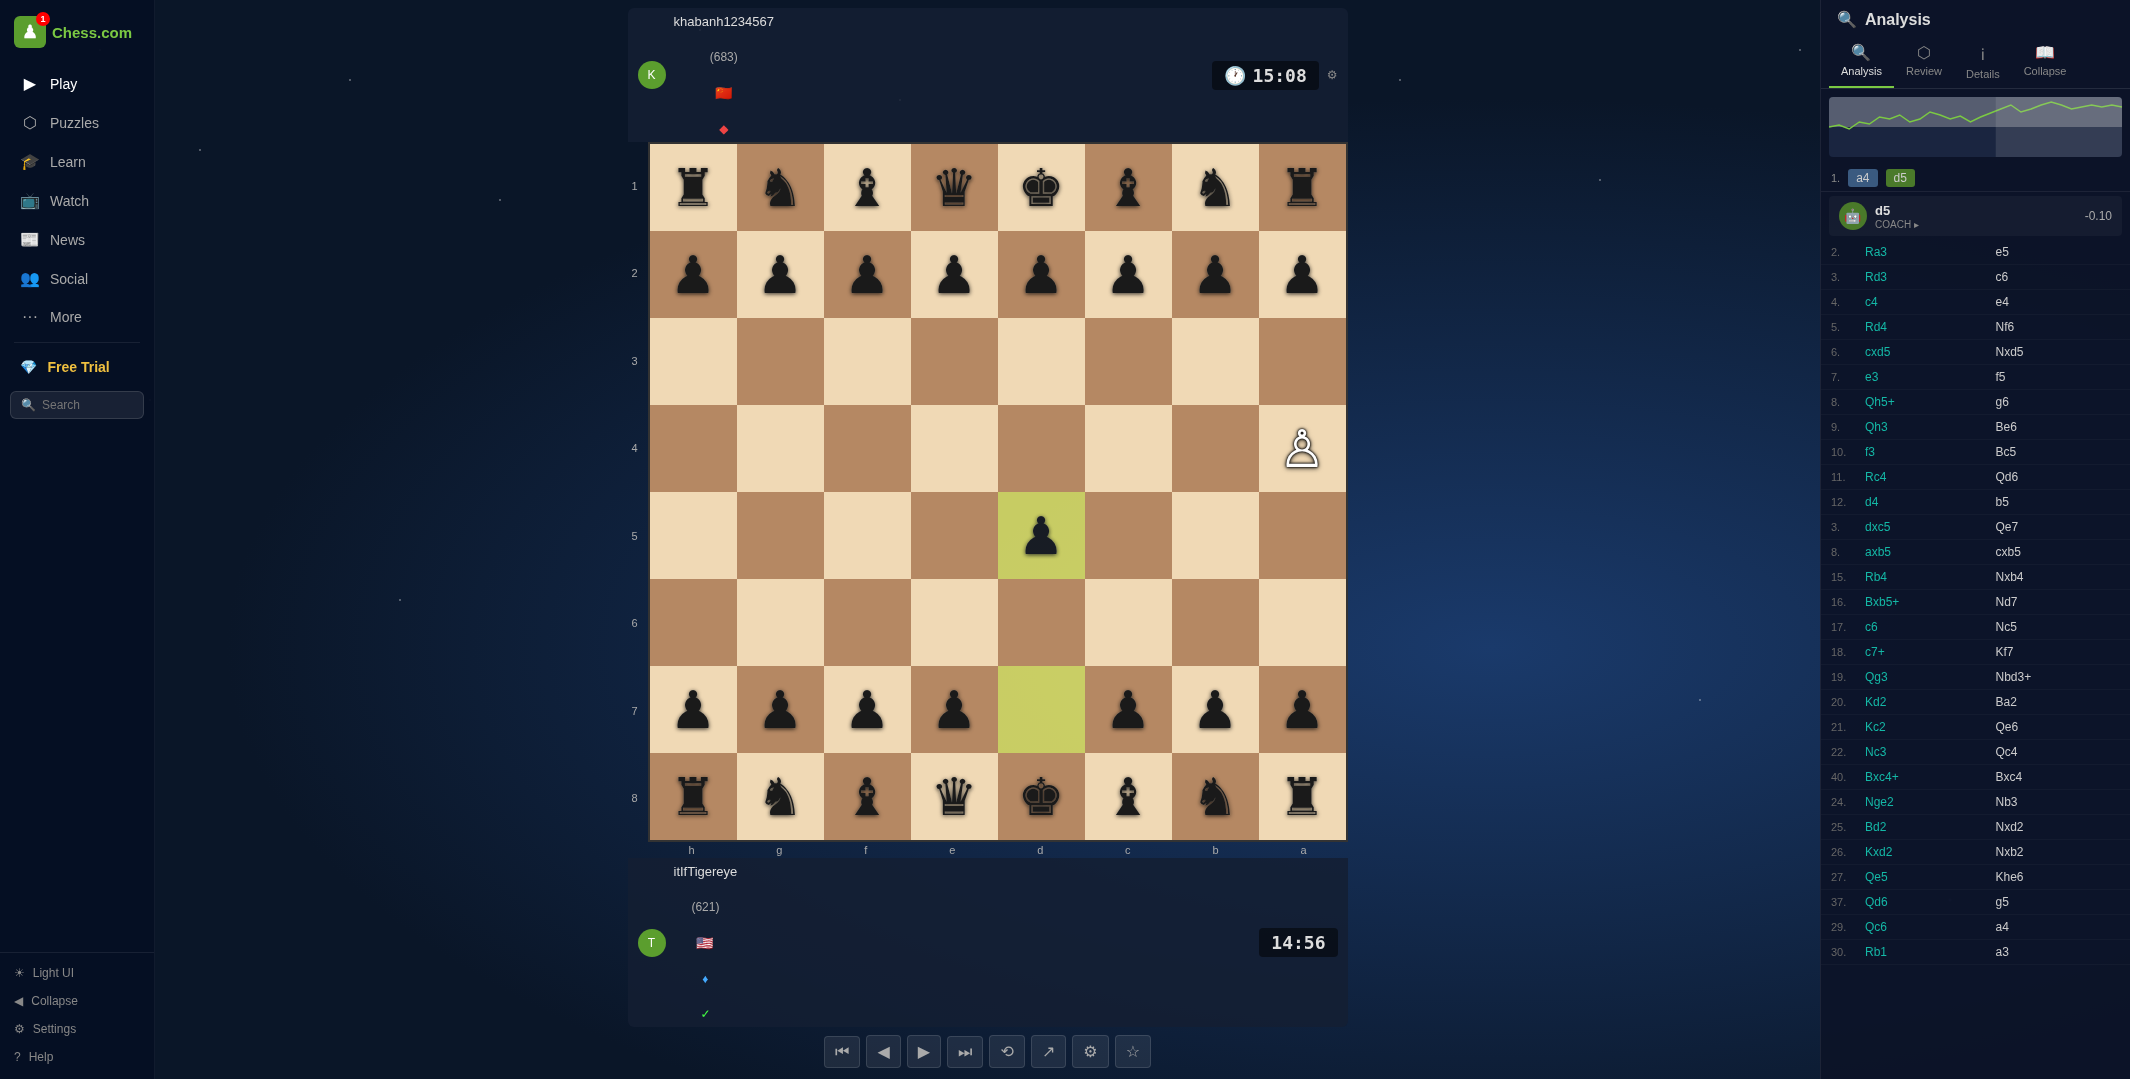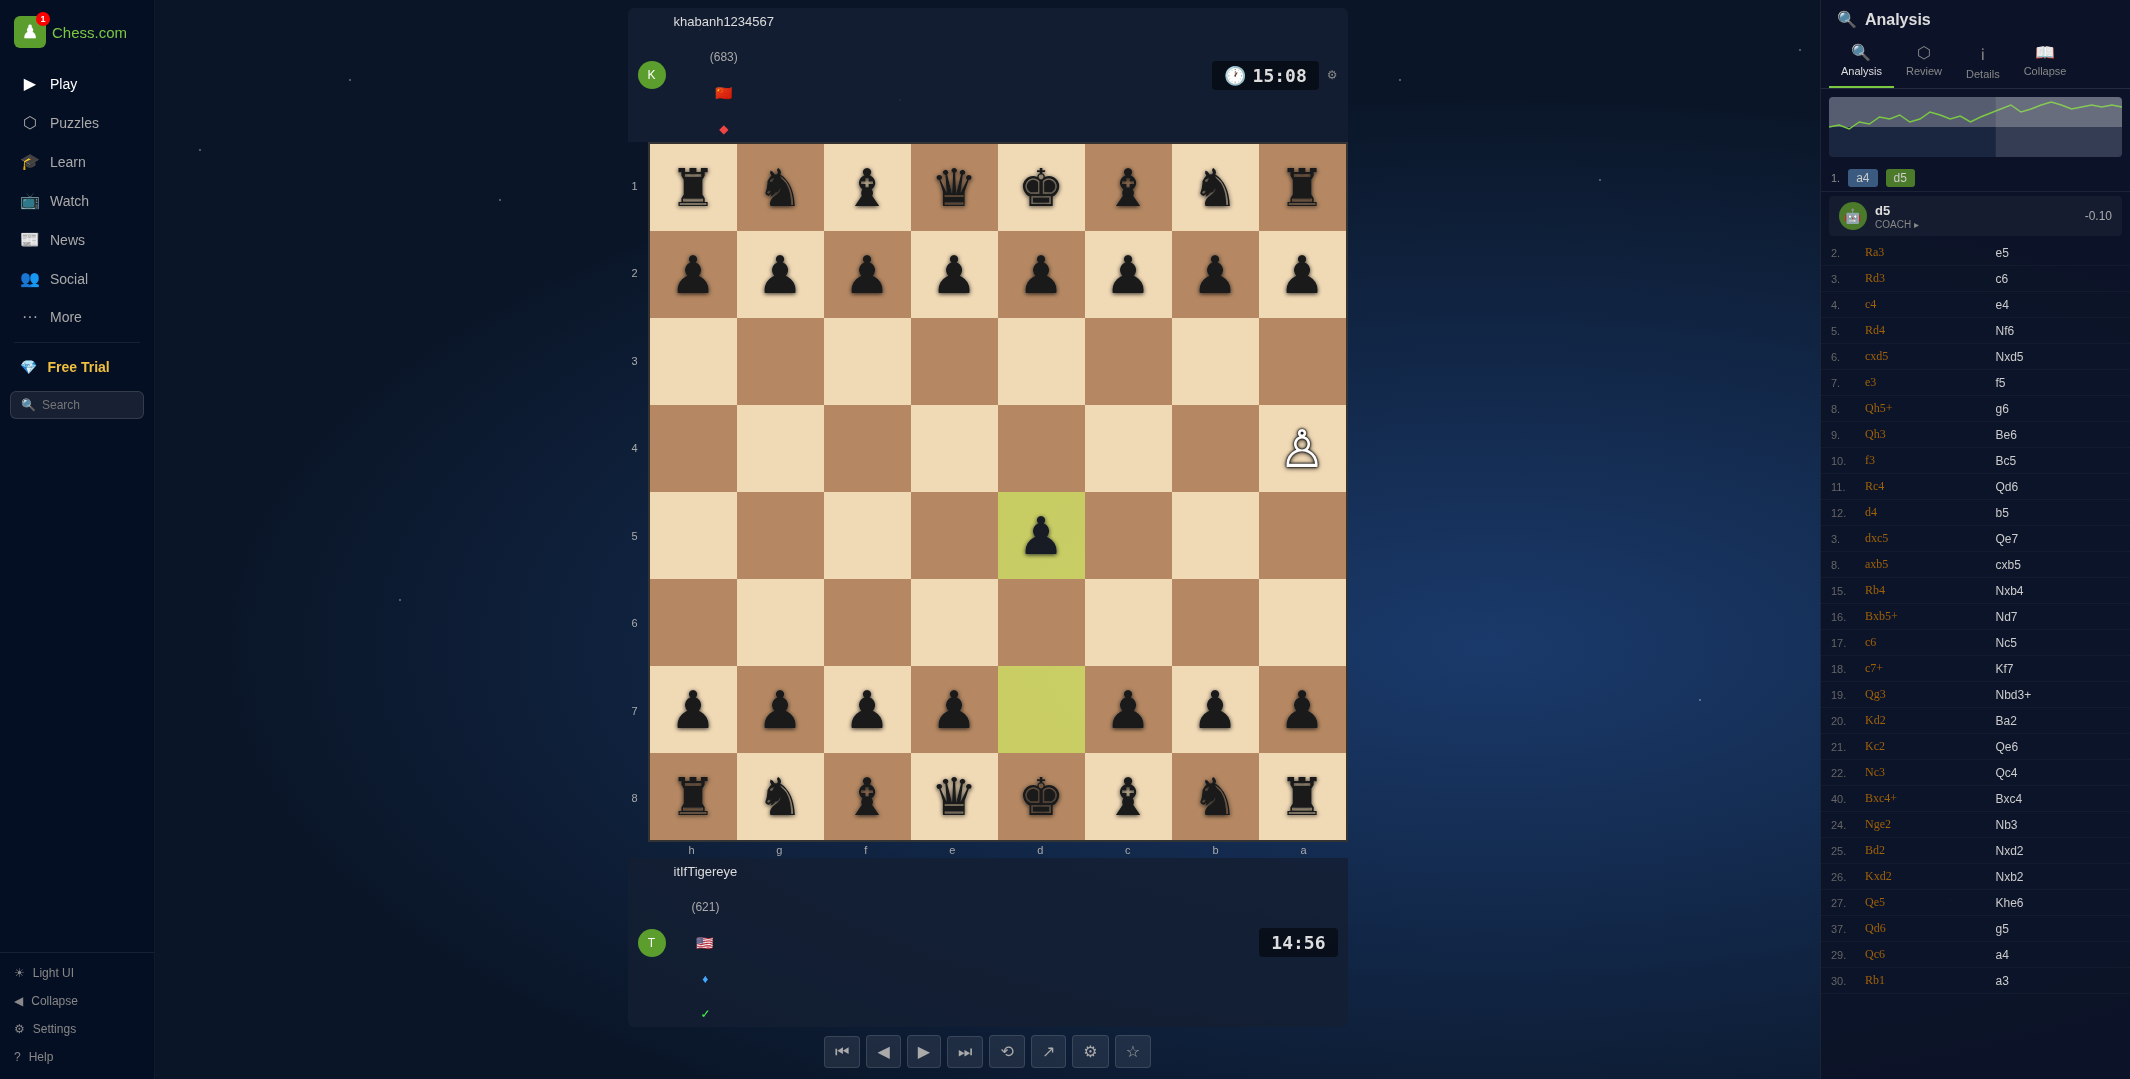--- a/index.html
+++ b/index.html
@@ -64,21 +64,21 @@
       background: #5b9e2e;
       border-radius: 6px;
       display: flex; align-items: center; justify-content: center;
       font-size: 18px;
       color: white;
       font-weight: bold;
       position: relative;
     }
     .sidebar-logo-text {
       font-size: 15px;
-      font-weight: 400;
+      font-weight: 700;
       color: #7bc943;
     }
     .logo-badge {
       position: absolute;
       top: -4px; right: -4px;
       background: red;
       color: white;
       font-size: 9px;
       width: 14px; height: 14px;
       border-radius: 50%;
@@ -354,25 +354,24 @@
       font-size: 12px;
       border-bottom: 1px solid rgba(255,255,255,0.03);
     }
     .move-num {
       color: #666;
       width: 28px;
       font-size: 11px;
     }
     .move-white {
       flex: 1;
-      color: #a16207;
+      color: #14b8a6;
       padding: 2px 6px;
       border-radius: 3px;
       cursor: pointer;
-      font-family: Liberation Serif, serif;
     }
     .move-black {
       flex: 1;
       color: #ccc;
       padding: 2px 6px;
       border-radius: 3px;
       cursor: pointer;
     }
 
     .engine-row {

